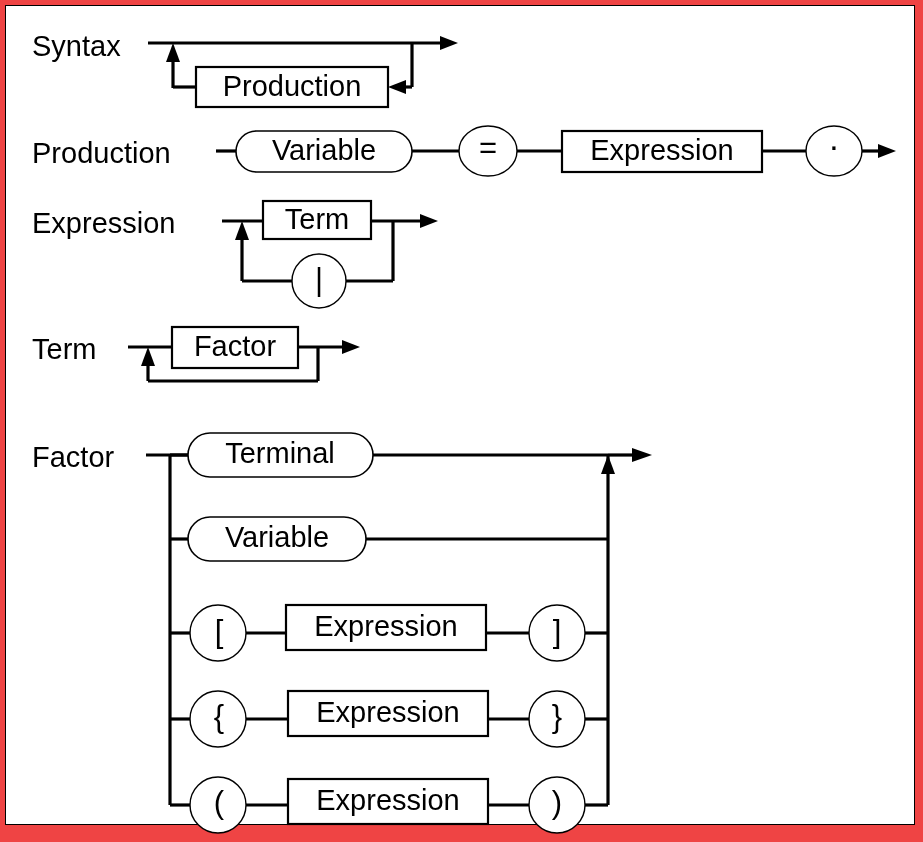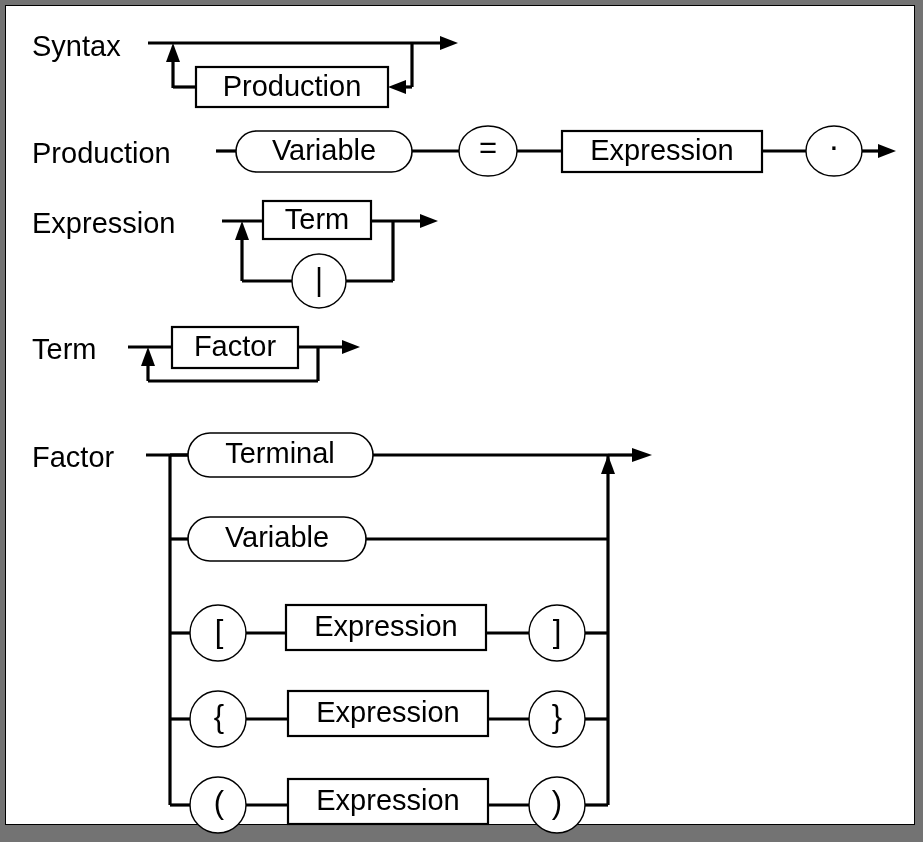--- a/index.html
+++ b/index.html
@@ -10,21 +10,21 @@
   body {
     width: 923px;
     height: 842px;
     font-family: "Liberation Sans", sans-serif;
     overflow: hidden;
   }
   #canvas {
     position: relative;
     width: 923px;
     height: 842px;
-    background: #737373;
+    background: #ef4444;
   }
   #frame {
     position: absolute;
     left: 5px;
     top: 5px;
     width: 910px;
     height: 820px;
     border: 1px solid #000000;
     box-sizing: border-box;
     background: #ffffff;

